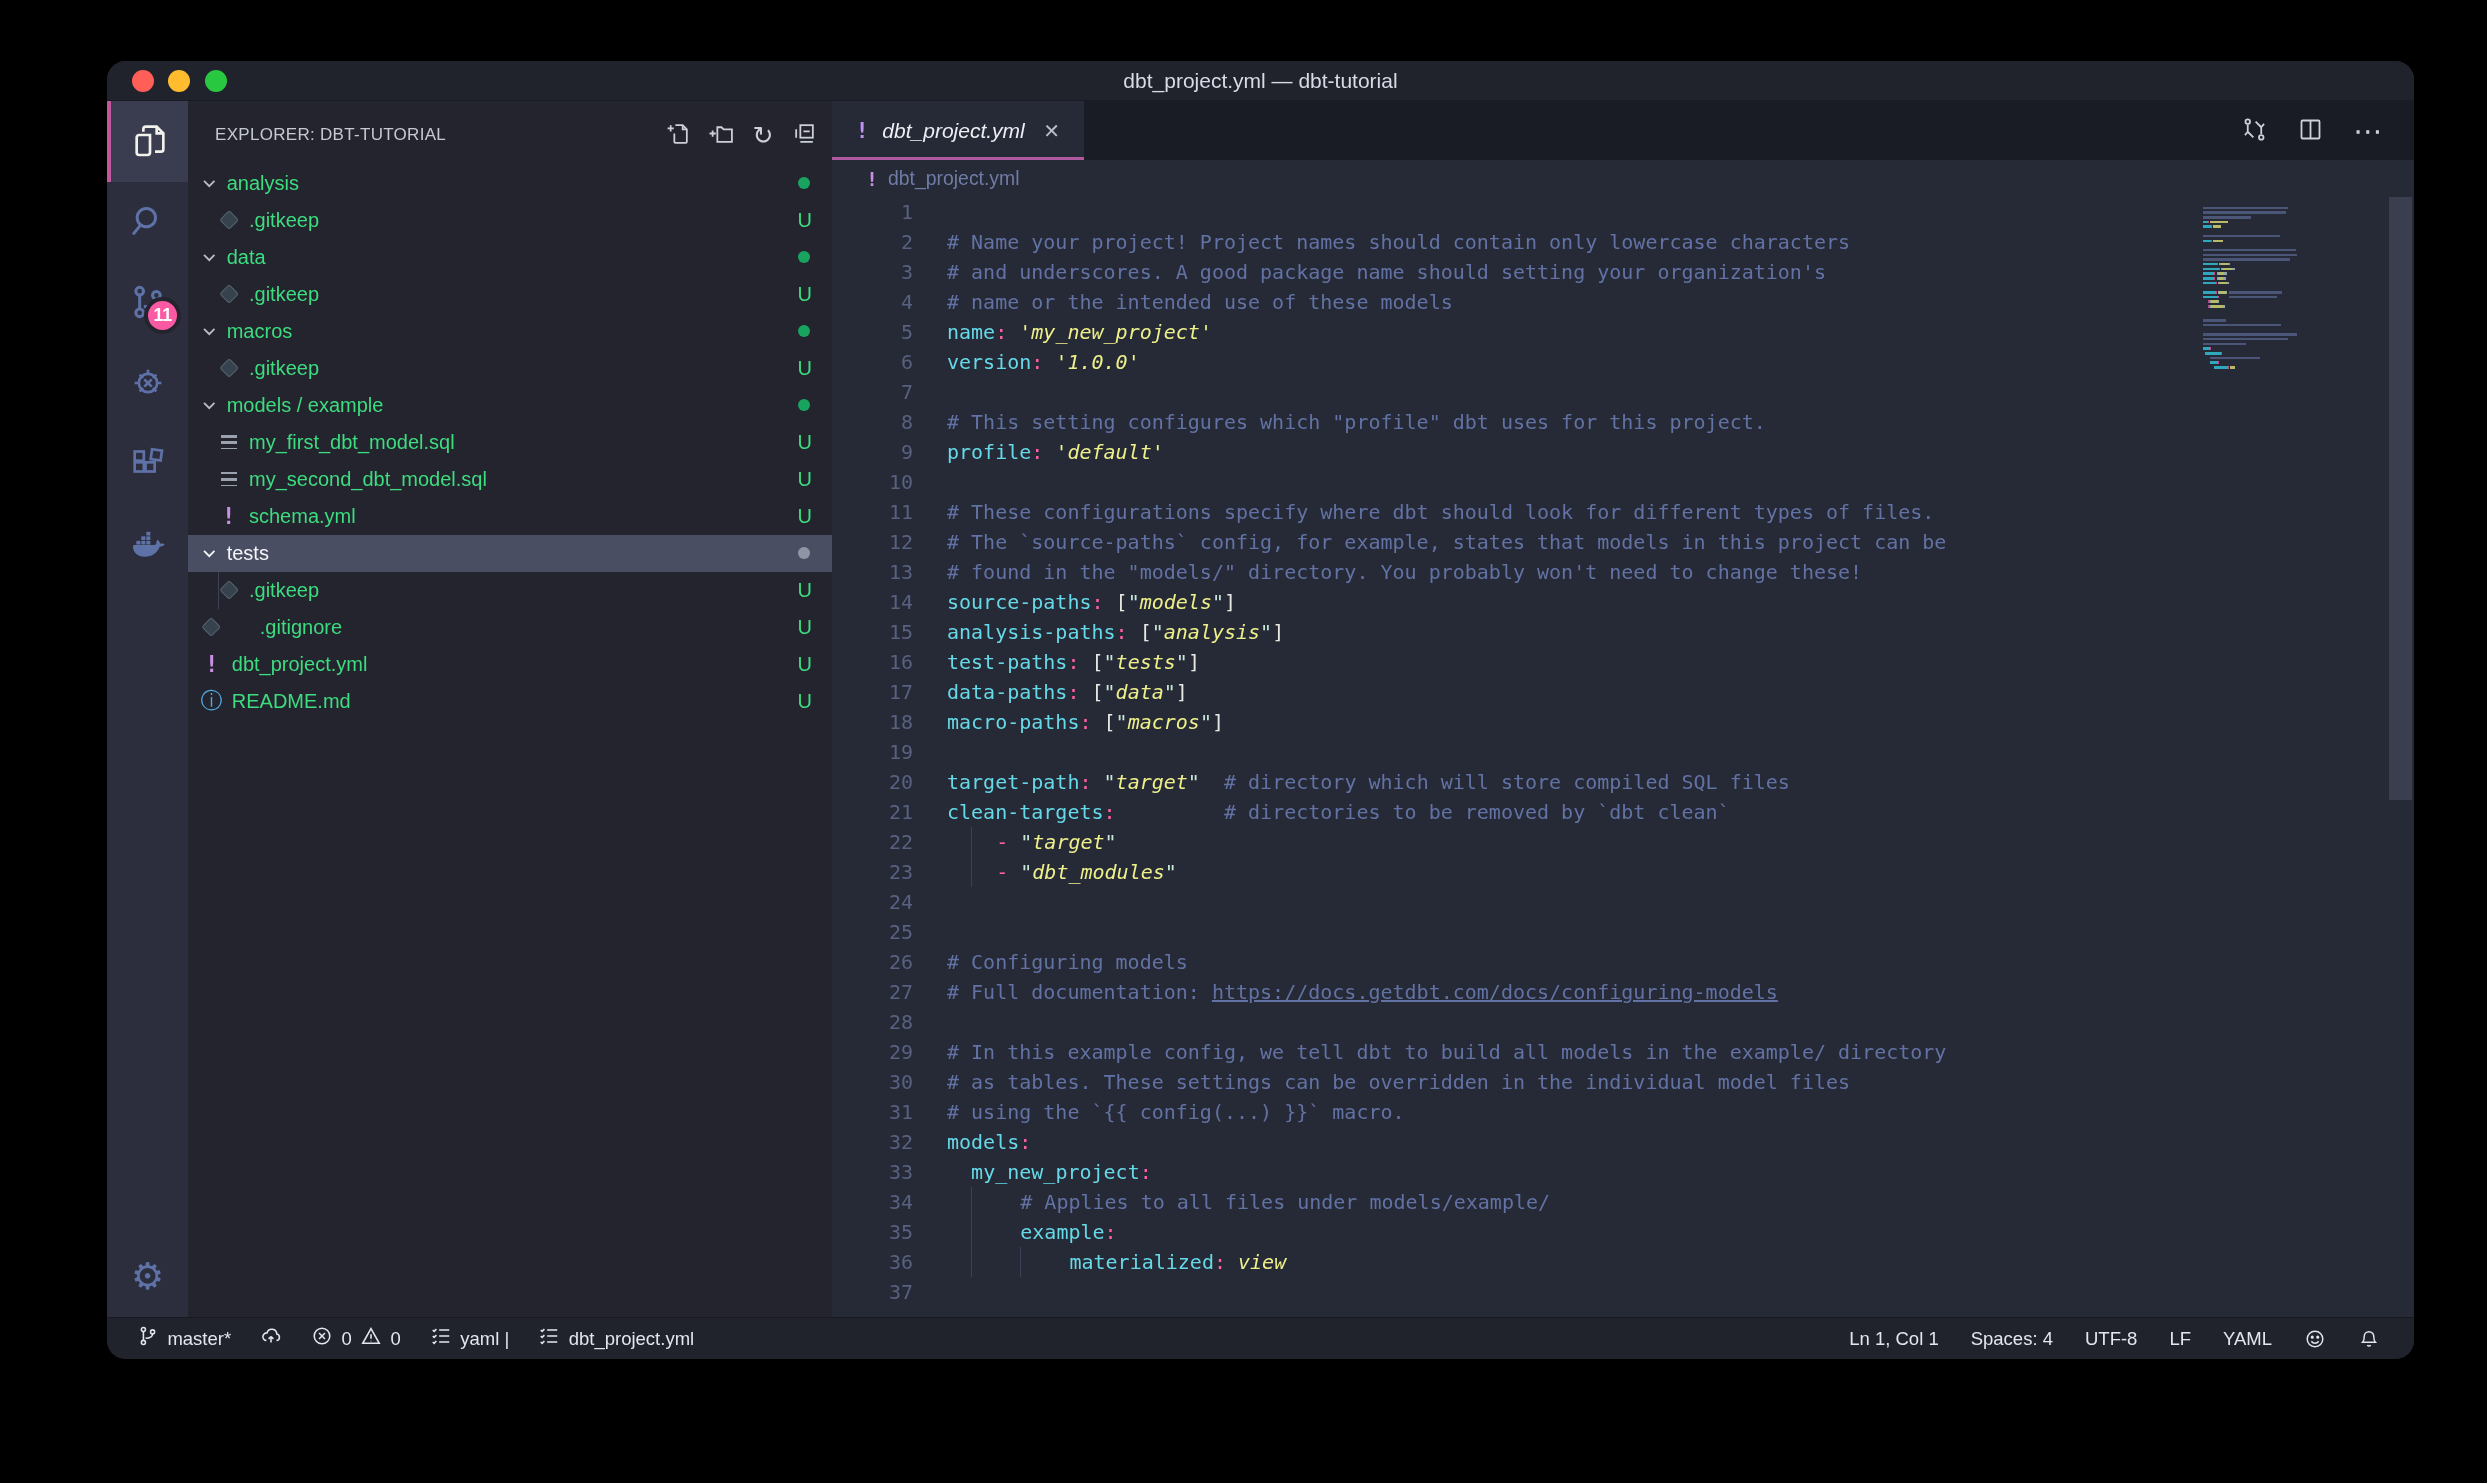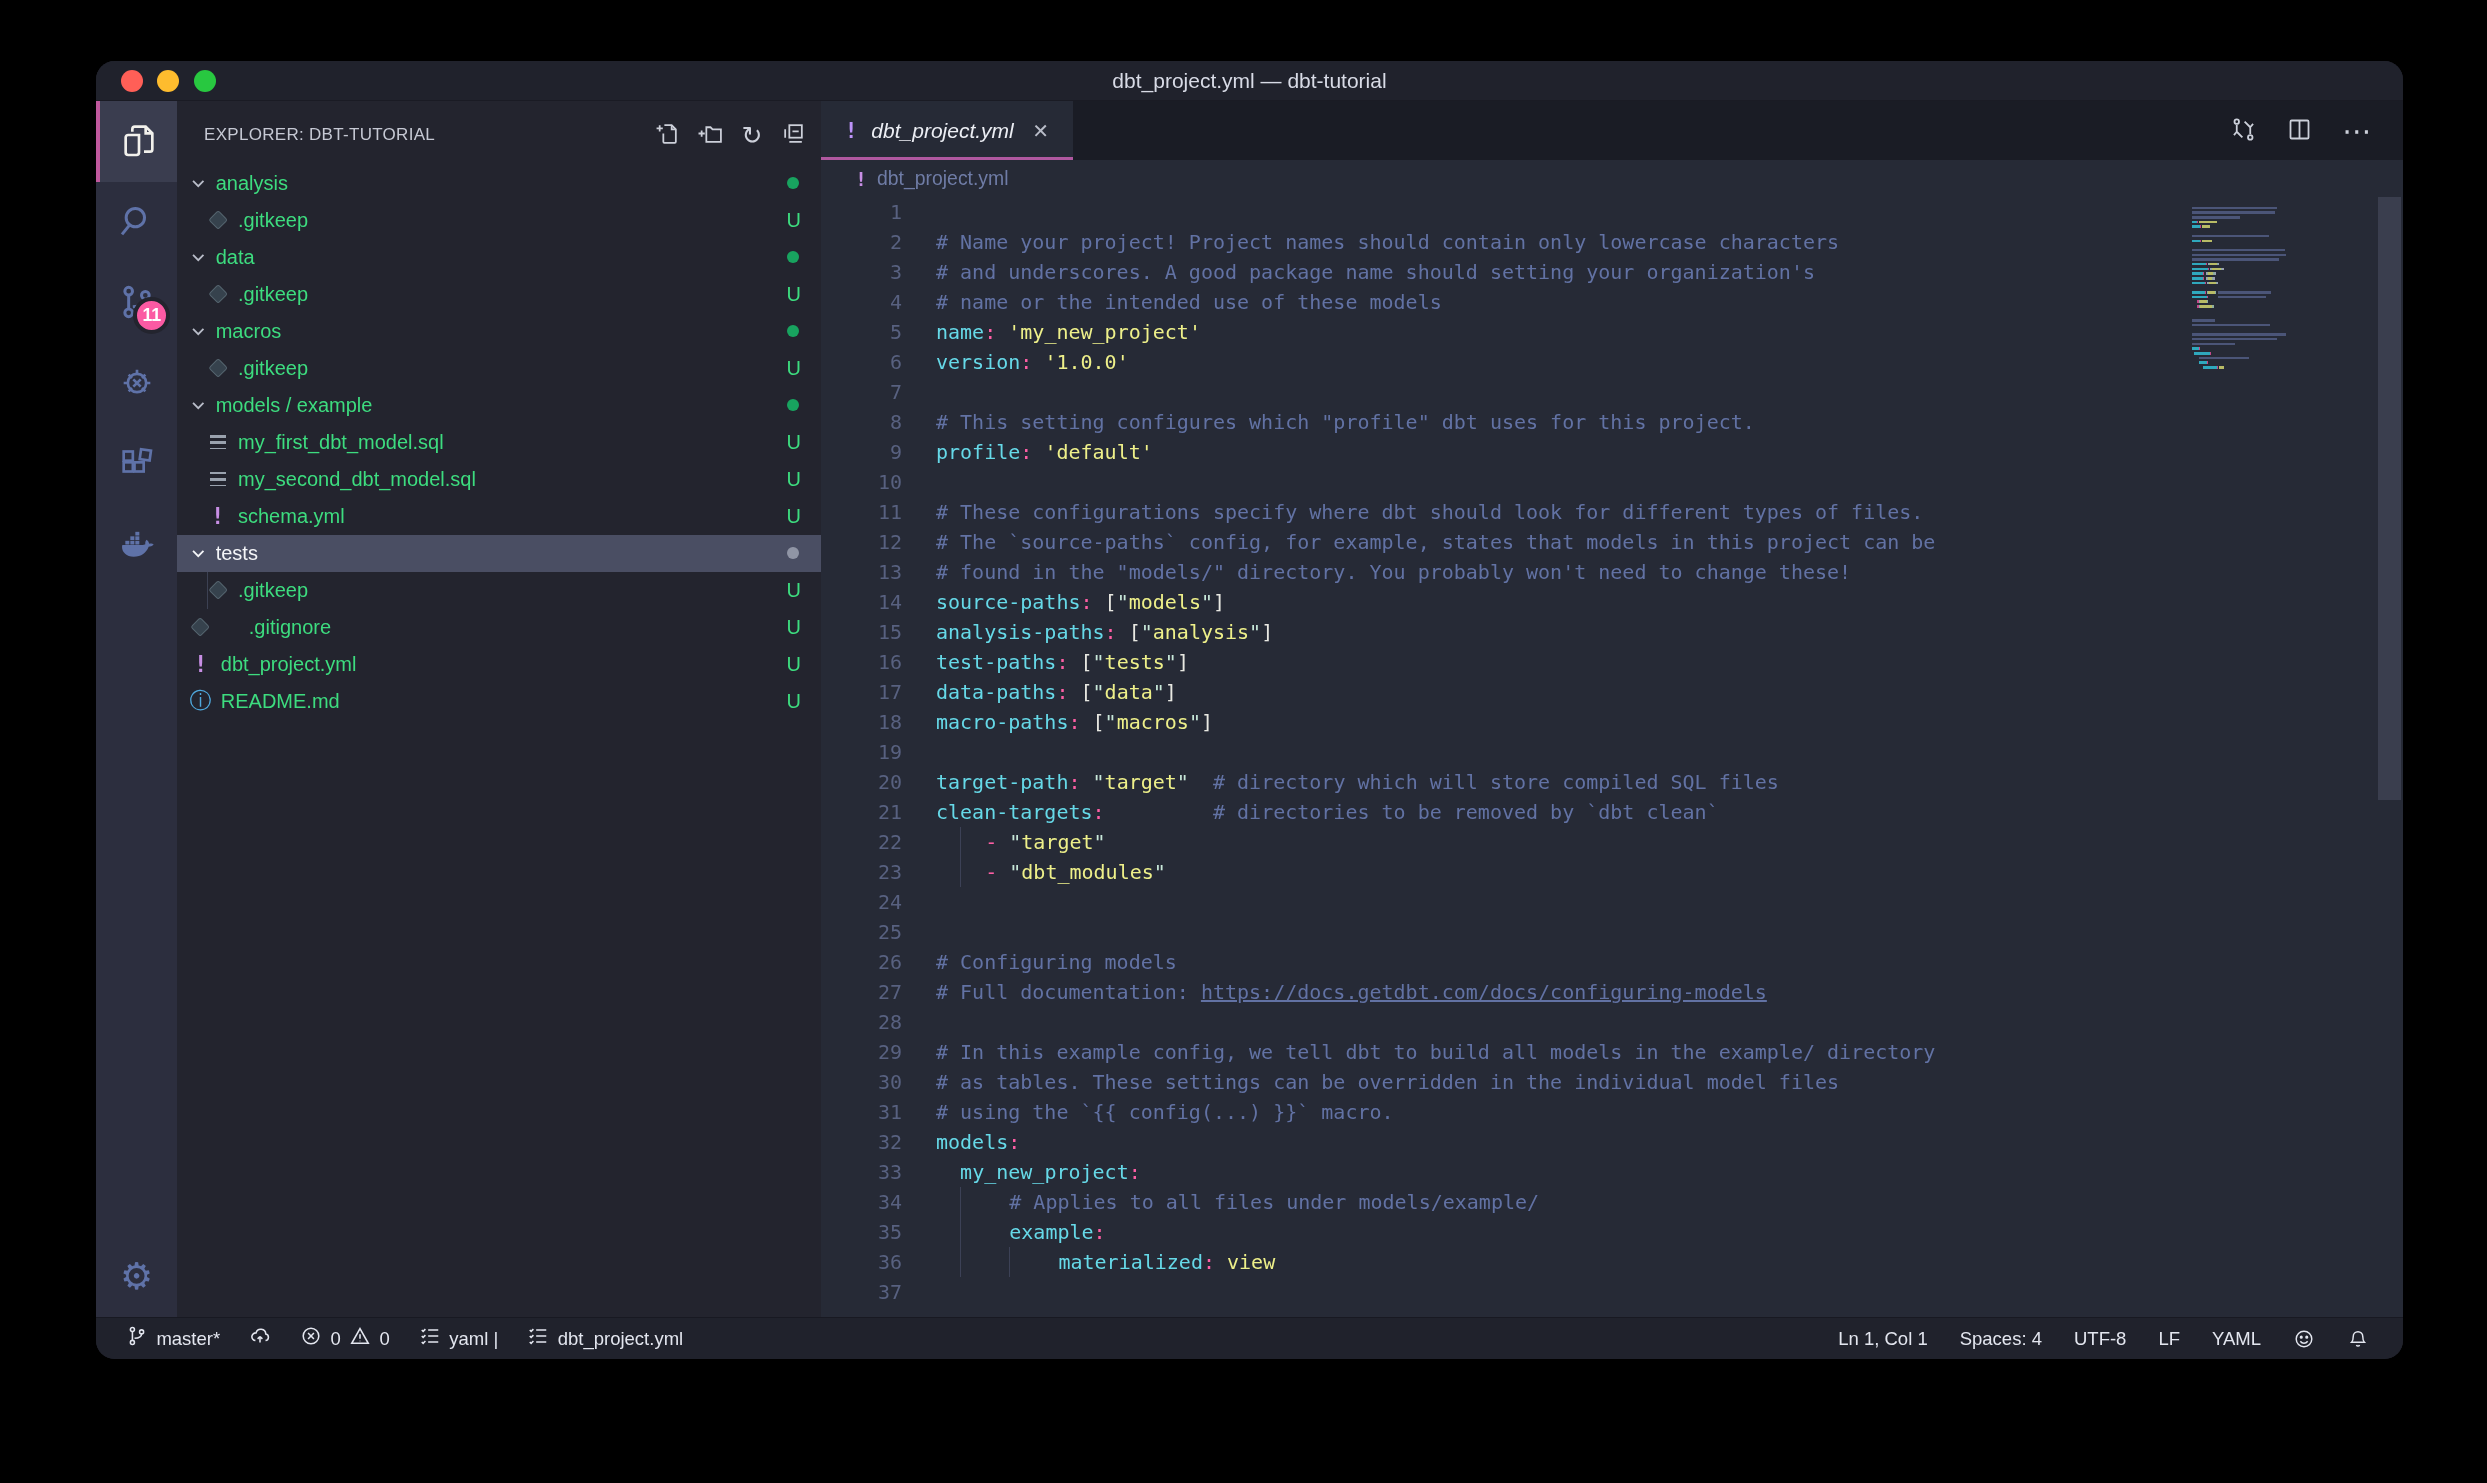--- a/index.html
+++ b/index.html
@@ -1,17 +1,17 @@
 <!DOCTYPE html>
 <html style="font-size:13.5px"><head>
 <meta charset="utf-8">
 <style>
   * { margin:0; padding:0; box-sizing:border-box; }
   html,body { width:2487px; height:1484px; background:#000; font-family:"Liberation Sans", sans-serif; }
-  .window { position:absolute; left:96px; top:61px; width:2307px; height:1298px;
+  .window { position:absolute; left:107px; top:61px; width:2307px; height:1298px;
     background:#22232e; border-radius:18.5px; overflow:hidden;
     box-shadow:0 34px 101px rgba(0,0,0,.85); display:flex; flex-direction:column; }
   
   .titlebar { height:40px; background:#20222c; position:relative; flex:0 0 auto; border-bottom:0.8px solid #1a1b24; }
   .lights { position:absolute; left:25px; top:9.3px; display:flex; gap:14.3px; }
   .light { width:22px; height:22px; border-radius:50%; }
   .titlebar-title { position:absolute; left:0; right:0; top:0; height:40px; line-height:40px;
     text-align:center; color:#d8dbe6; font-size:21px; }
   
   .main { flex:1 1 auto; display:flex; min-height:0; }
@@ -60,21 +60,21 @@
   .more-glyph { font-size:29px; letter-spacing:1.7px; color:#ccd0da; }
   .breadcrumb { height:37px; display:flex; align-items:center; gap:10px; padding-left:34px; flex:0 0 auto; }
   .bc-warn { color:#c88fe5; font-weight:bold; font-size:20px; font-family:"DejaVu Sans Mono",monospace; }
   .bc-file { color:#6f7ca6; font-size:19.4px; }
   
   .code-area { flex:1; position:relative; overflow:hidden; font-family:"DejaVu Sans Mono",monospace; }
   .line { height:30px; line-height:30px; white-space:pre; font-size:20px; display:flex; }
   .ln { width:81px; text-align:right; color:#586180; flex:0 0 auto; }
   .lc { margin-left:34px; }
   .tk-c { color:#6272a4; } .tk-u { color:#6272a4; text-decoration:underline; }
-  .tk-k { color:#66d9e8; } .tk-p { color:#ff5fa5; } .tk-s { color:#eef08a; }
+  .tk-k { color:#66d9e8; } .tk-p { color:#ff5fa5; } .tk-s { color:#eef08a;font-style:italic; }
   .tk-q { color:#c8e8da; } .tk-b { color:#e8e8e2; } .tk-w { color:#c3cadd; }
   .tk-ig { display:inline-block; width:0; height:30px; border-left:0.8px solid #3c4156; vertical-align:top; }
   
   .minimap { position:absolute; right:29px; top:5px; width:182px; overflow:hidden; }
   .mm-line { height:2.5px; margin-bottom:2.2px; display:flex; }
   .mm-line span { height:2.5px; display:inline-block; }
   .scrollbar { position:absolute; right:1.7px; top:0; width:23.6px; height:603px; background:rgba(110,116,140,.28); }
   
   .statusbar { height:42px; background:#20222c; border-top:0.8px solid #181922; display:flex; align-items:center;
     padding:0 34px 0 30px; color:#e3e6ef; font-size:18.5px; flex:0 0 auto; }

